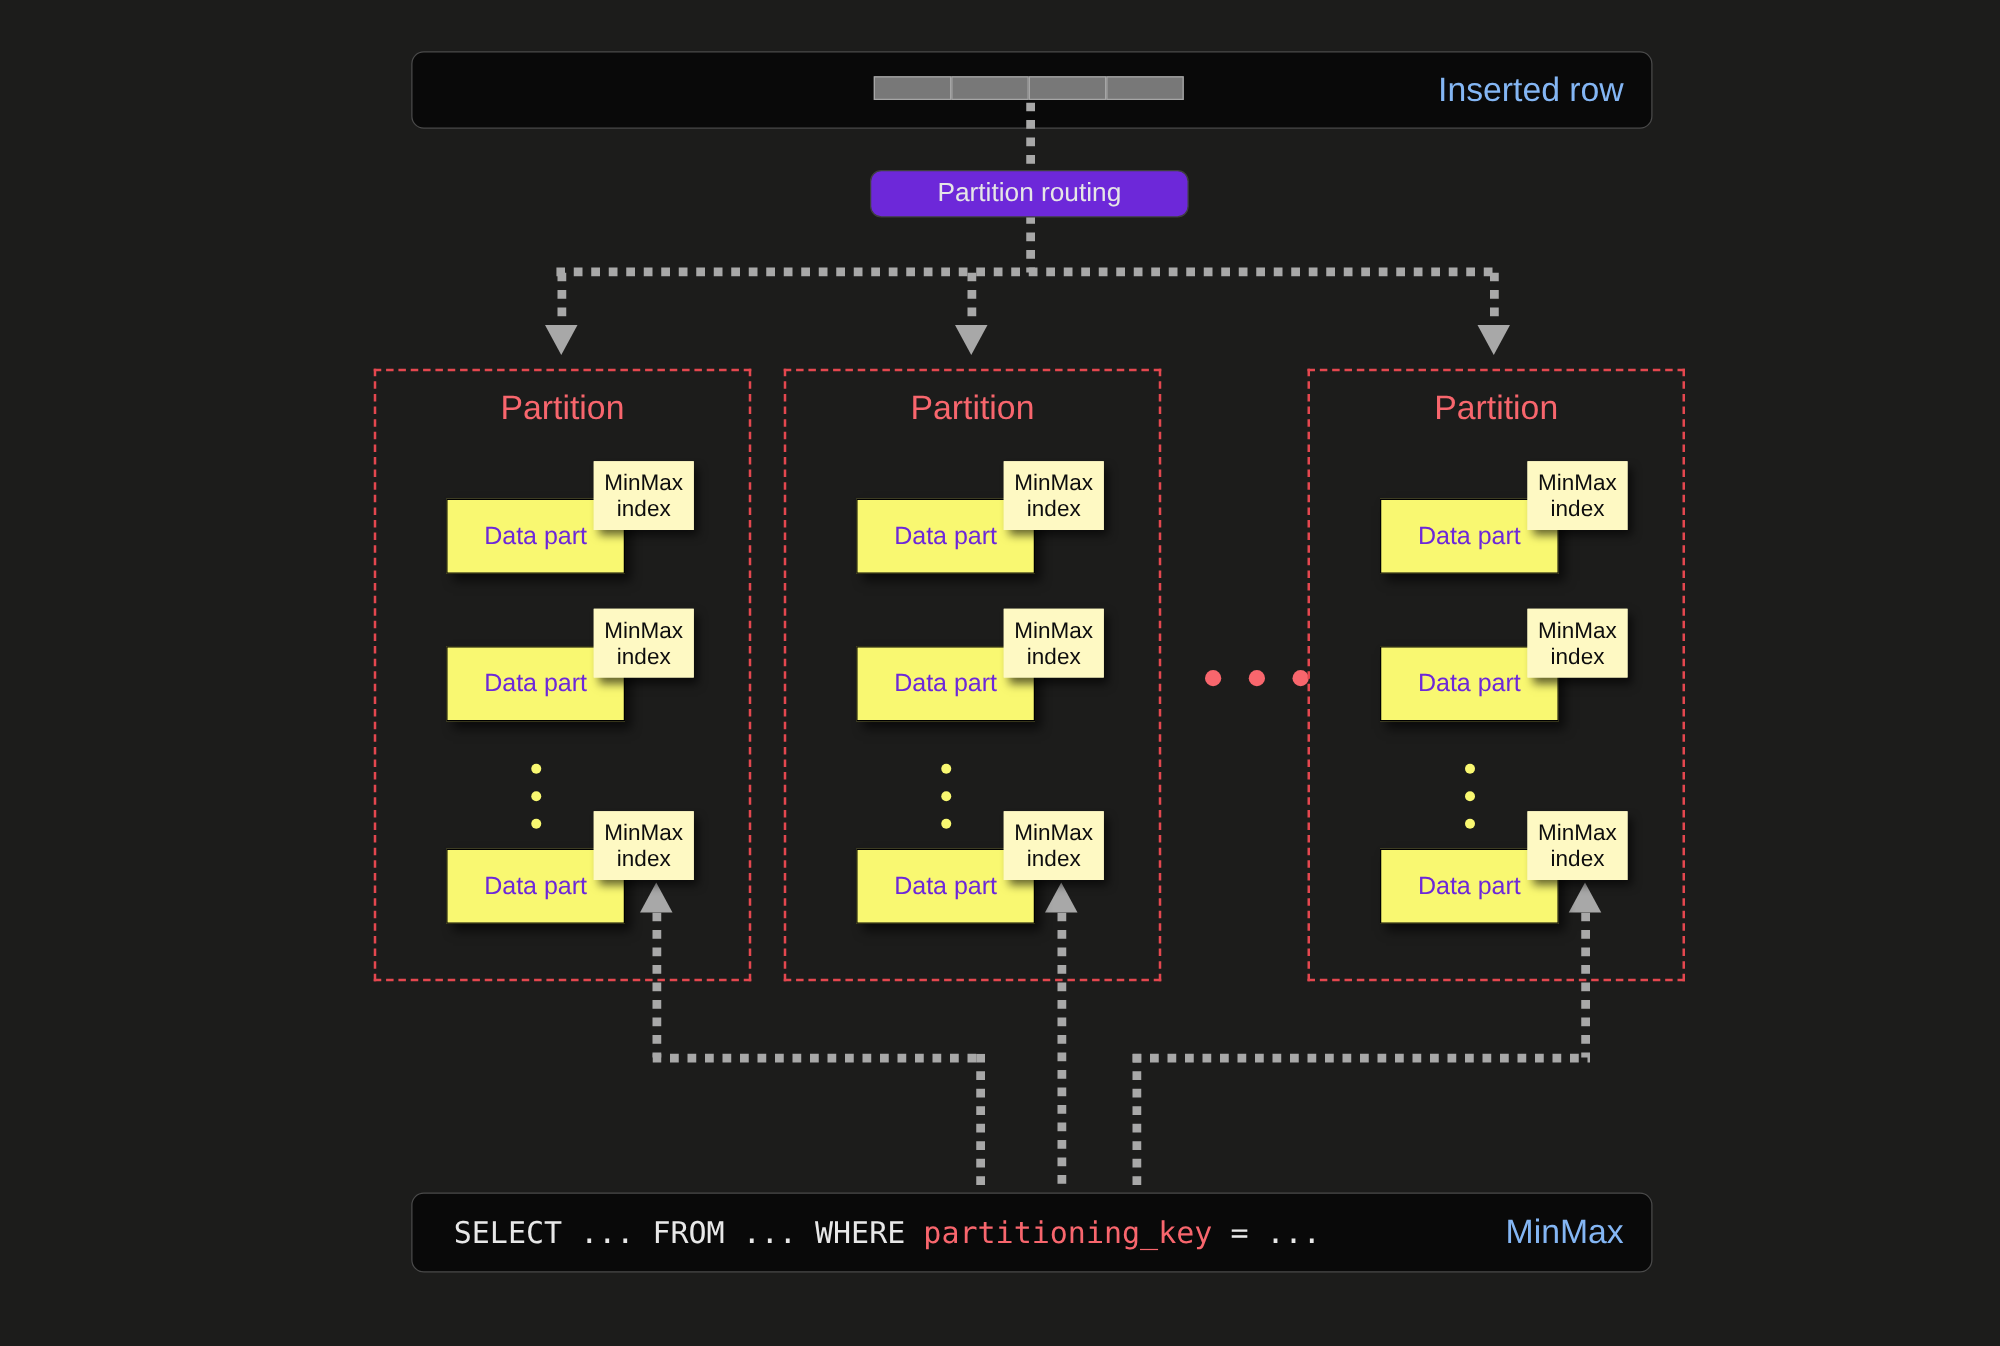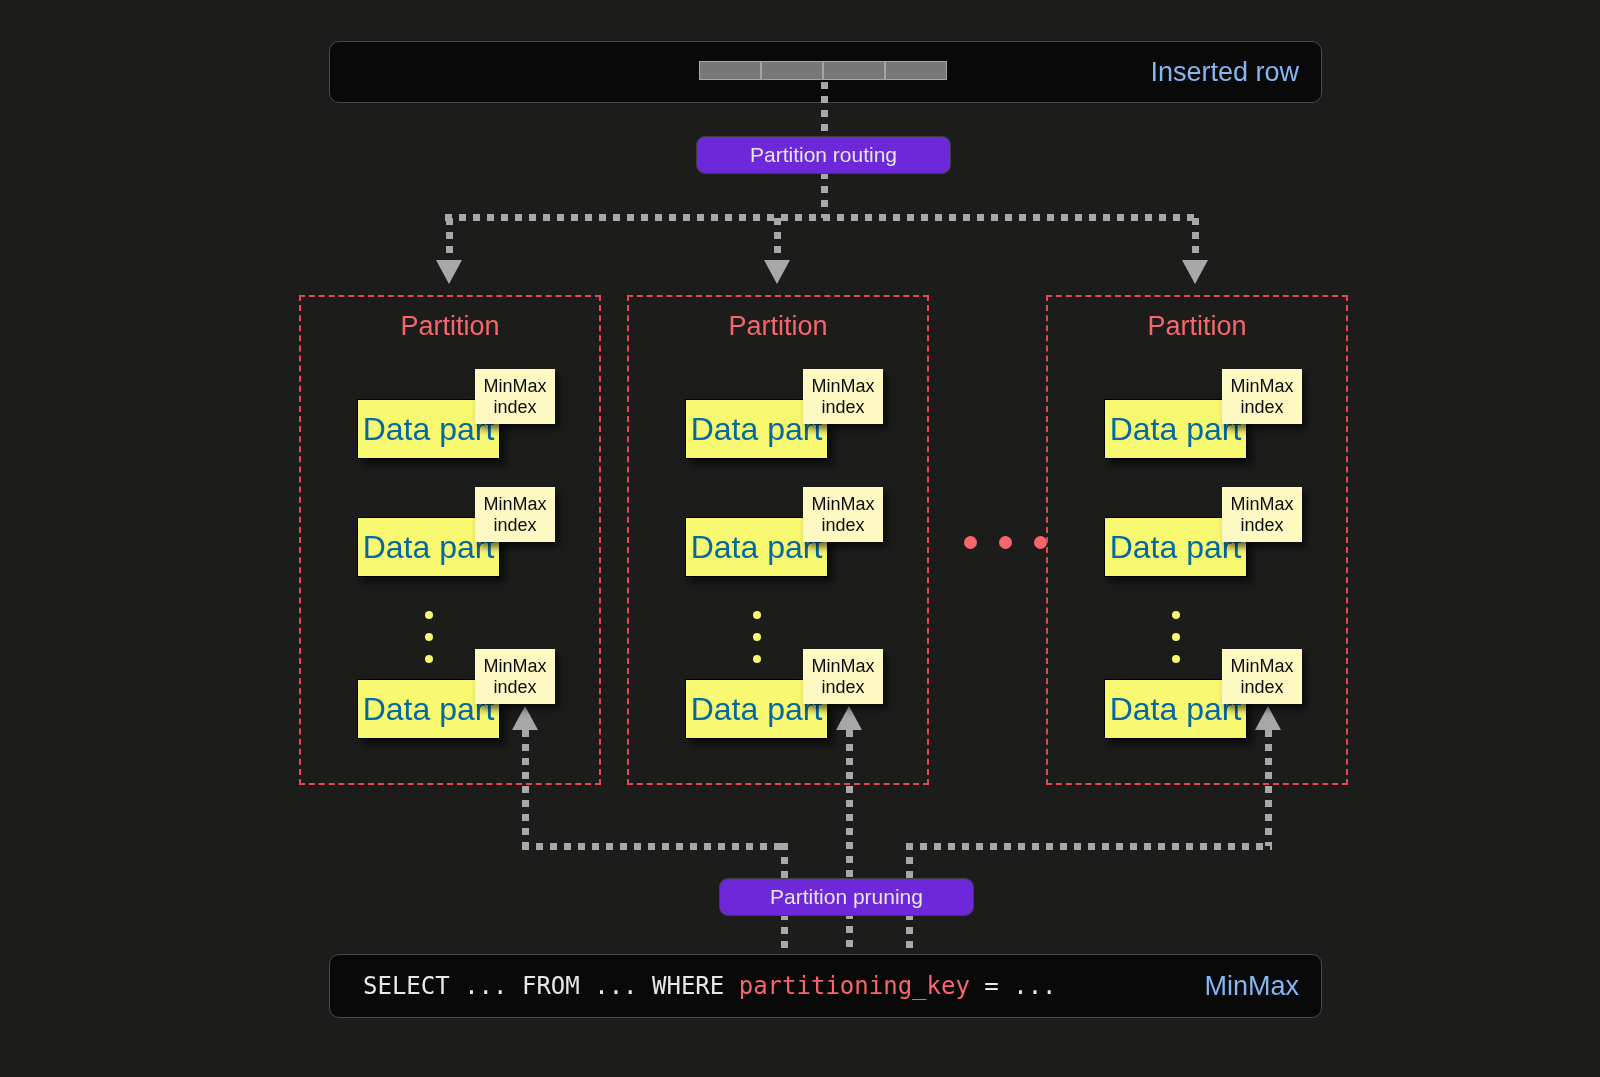--- a/index.html
+++ b/index.html
@@ -162,22 +162,22 @@
   }
   .datapart {
     position: absolute;
     left: 0;
     top: 30px;
     width: 143px;
     height: 60px;
     background: #f9f871;
     border: 1px solid #000;
     box-sizing: border-box;
-    color: #0369a1;
-    font-size: 32px;
+    color: #6d28d9;
+    font-size: 20px;
     display: flex;
     align-items: center;
     justify-content: center;
     box-shadow: 5px 6px 8px rgba(0,0,0,0.6);
     z-index: 1;
   }
 
   
   .vdots { position: absolute; }
   .vdots i {
@@ -340,22 +340,19 @@
   <div class="dv" style="left:741px; top:843px; height:108px;"></div>
 
   <div class="arrow-up" style="left:796px; top:706px;"></div>
   <div class="dv" style="left:806px; top:730px; height:221px;"></div>
 
   <div class="arrow-up" style="left:1215px; top:706px;"></div>
   <div class="dv" style="left:1225px; top:730px; height:116px;"></div>
   <div class="dh" style="left:866px; top:843px; width:366px;"></div>
   <div class="dv" style="left:866px; top:843px; height:108px;"></div>
 
-  <div class="pill" id="partition-pruning">
-    <span>Partition pruning</span>
-  </div>
 
   <div class="bar" id="query-bar">
     <div id="query-text"><span>SELECT ... FROM ... WHERE </span><span class="key">partitioning_key</span><span> = ...</span></div>
     <div class="bar-label">MinMax</div>
   </div>
 
 </div>
 
 </body></html>

